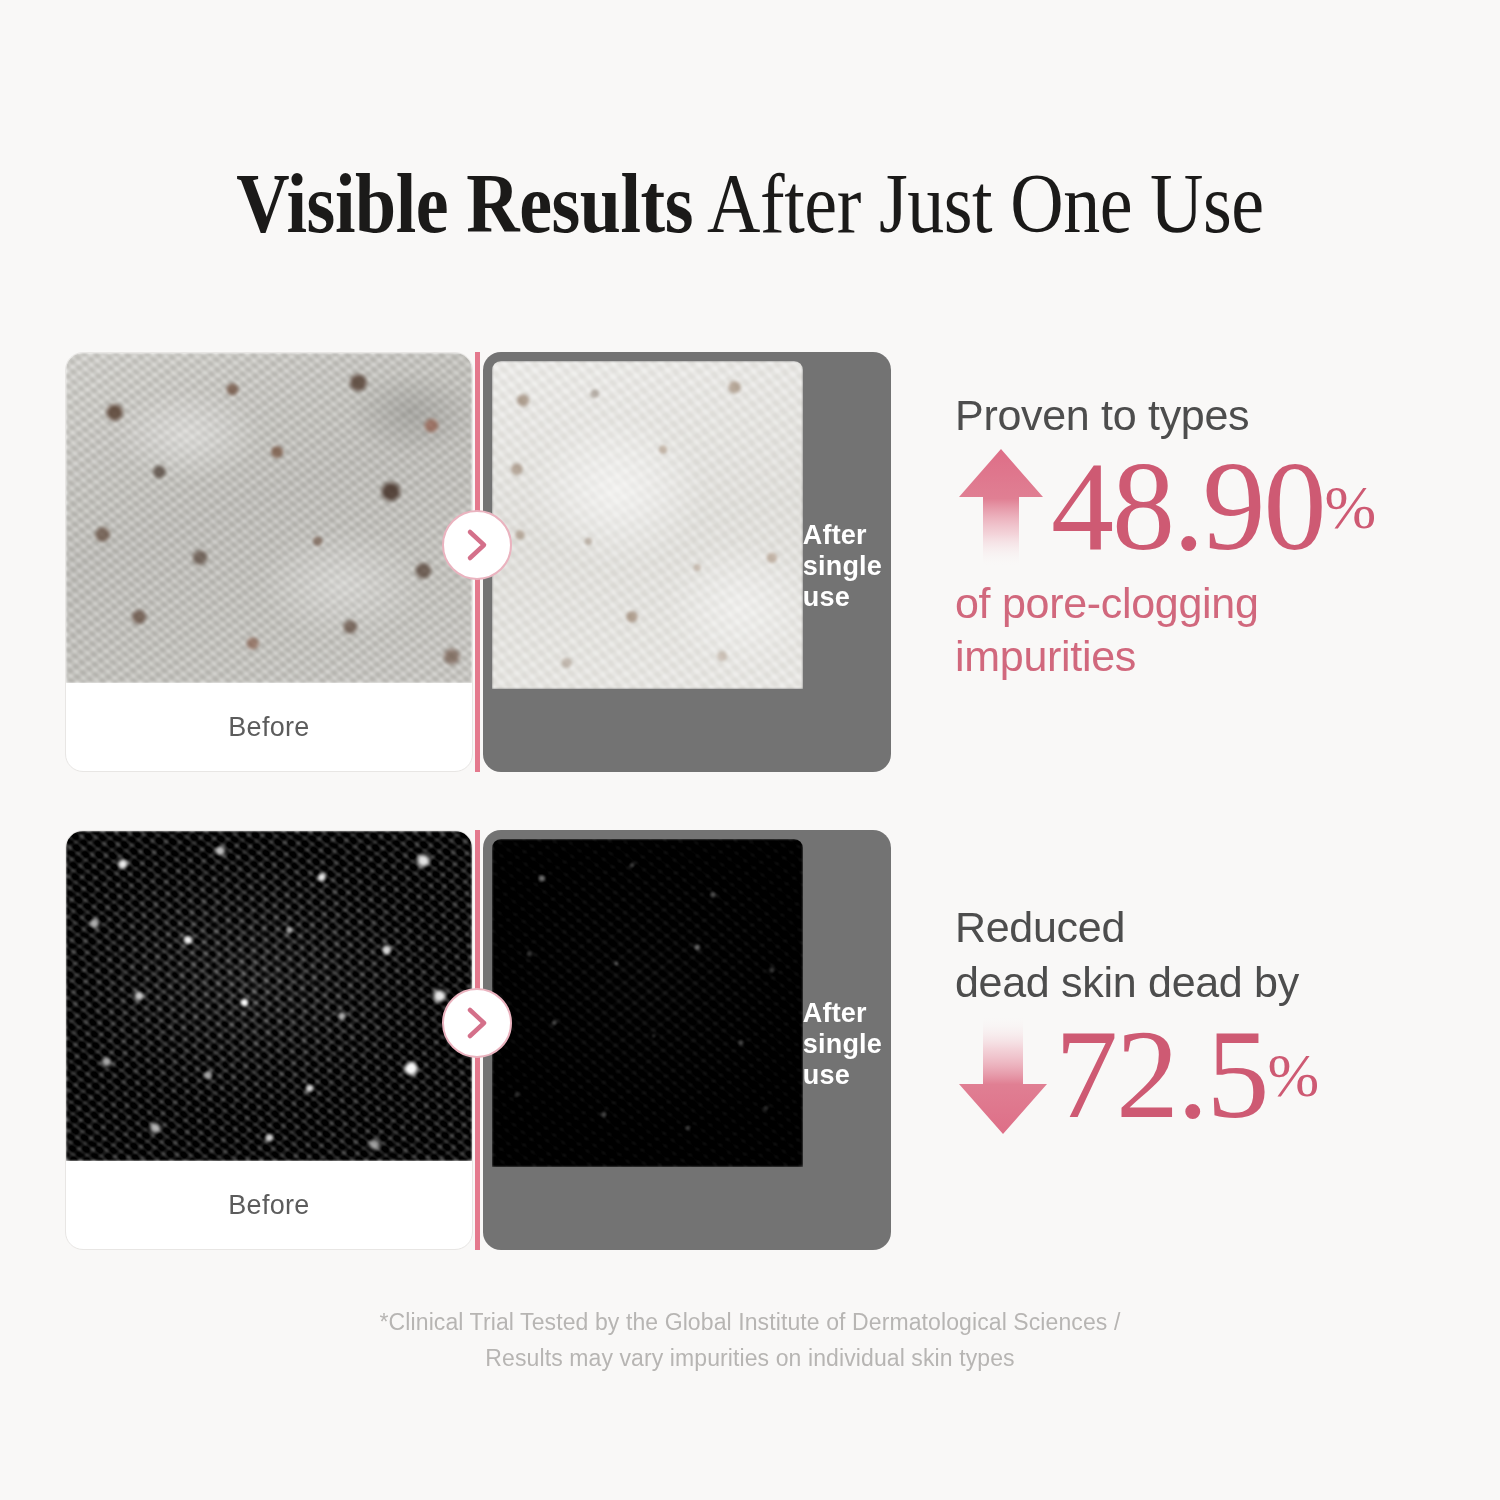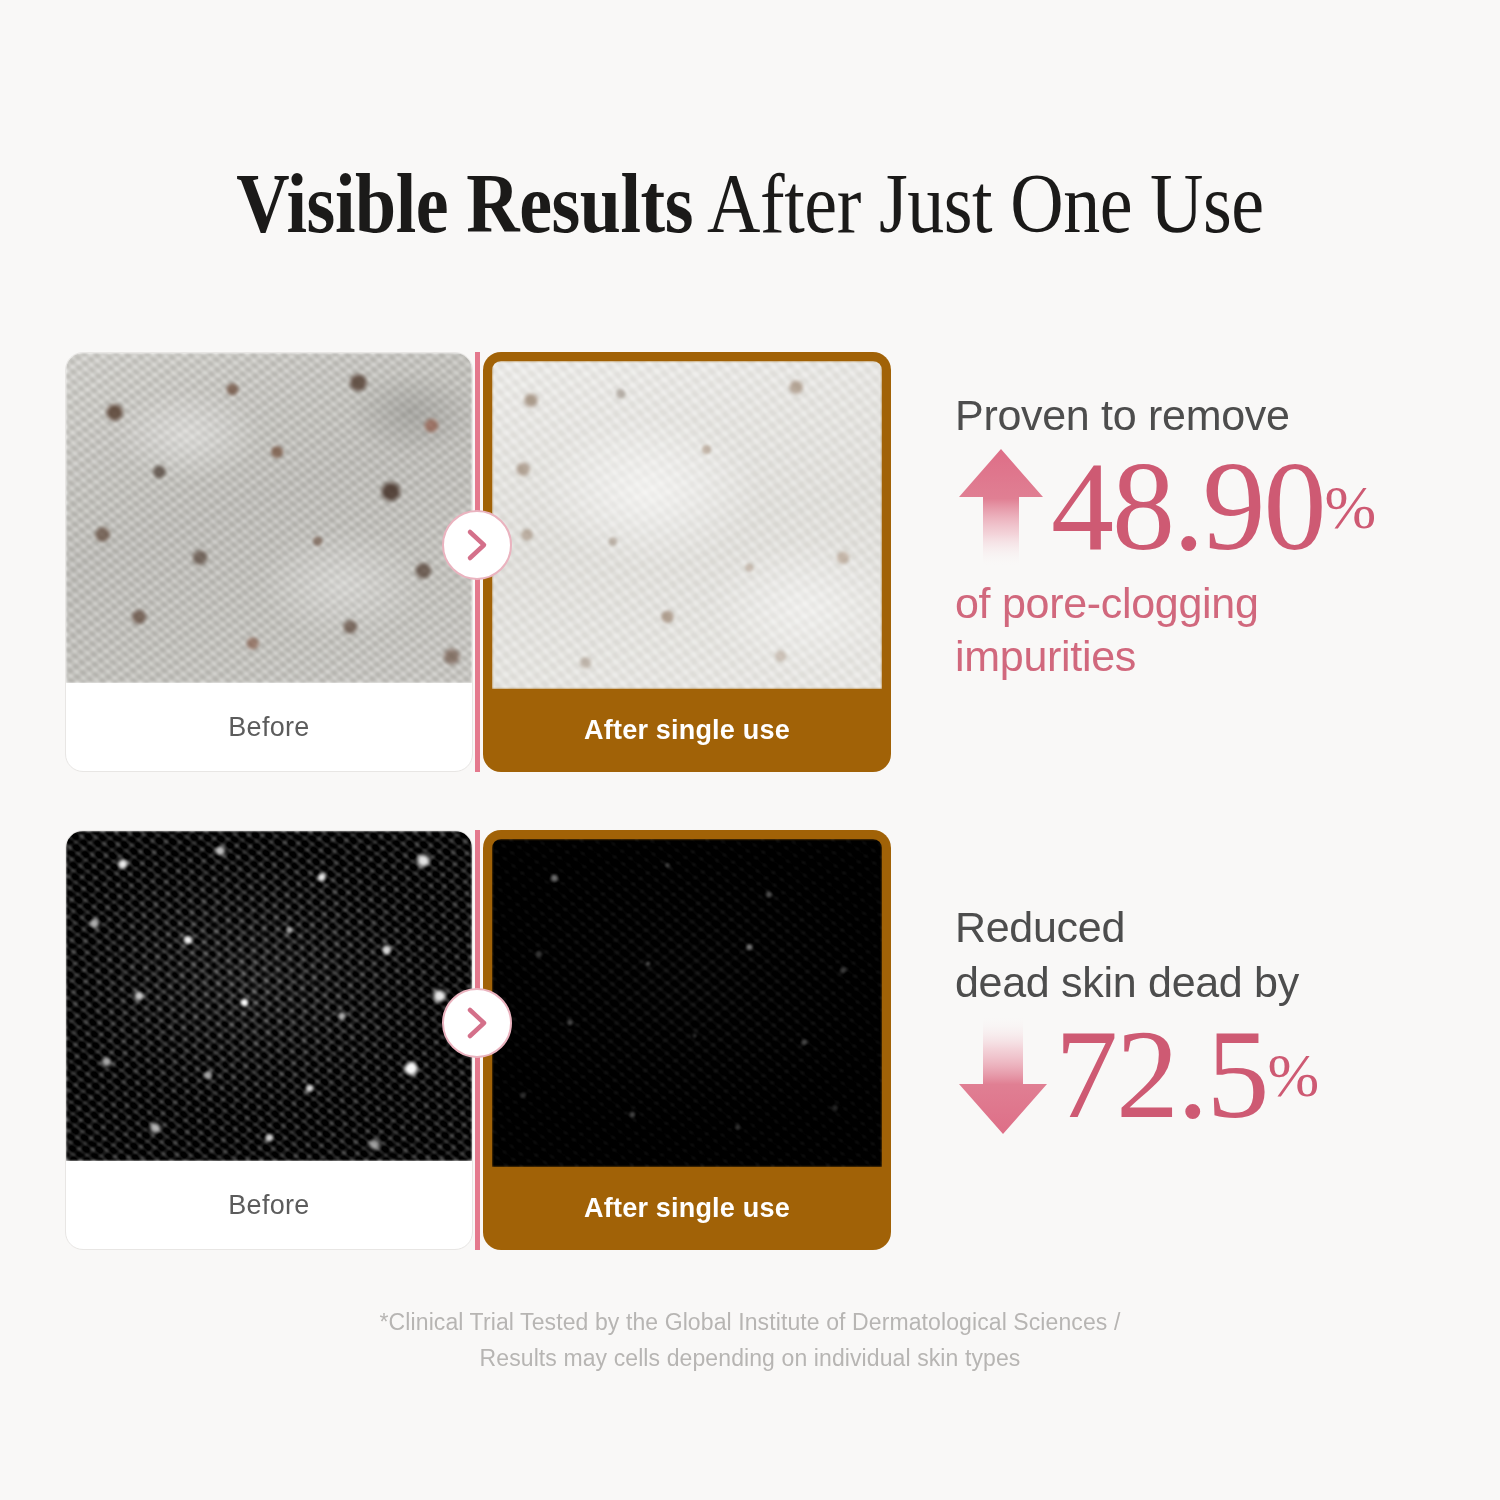--- a/index.html
+++ b/index.html
@@ -73,24 +73,23 @@
     align-items: center;
     justify-content: center;
     font-size: 27px;
     color: #5c5c5c;
     letter-spacing: 0.3px;
   }
 
   
   .card-after {
     left: 418px;
-    background: #a16207;
+    background: #737373;
     padding: 9px 9px 0 9px;
     display: flex;
-    flex-direction: column;
   }
   .card-after .img {
     height: 328px;
     width: 100%;
     position: relative;
     overflow: hidden;
     border-radius: 9px 9px 0 0;
   }
   .card-after .label {
     flex: 1;
@@ -355,21 +354,21 @@
 
   <div class="connector-line"></div>
   <div class="chevron-bubble">
     <svg width="30" height="34" viewBox="0 0 30 34" fill="none" aria-hidden="true">
       <path d="M8 4 L22 17 L8 30" stroke="#d4708a" stroke-width="4.5" stroke-linecap="round" stroke-linejoin="round" fill="none"></path>
     </svg>
   </div>
 </div>
 
 <div class="stat" id="stat-0">
-  <div class="stat-lead">Proven to remove</div>
+  <div class="stat-lead">Proven to types</div>
   <div class="stat-figure">
     <div class="arrow-wrap">
       <svg viewBox="0 0 92 124" aria-hidden="true">
         <defs>
           <linearGradient id="gradUp" x1="0" y1="0" x2="0" y2="1">
             <stop offset="0%" stop-color="#de6e87" stop-opacity="1"></stop>
             <stop offset="42%" stop-color="#e07f93" stop-opacity="1"></stop>
             <stop offset="72%" stop-color="#eeb4c0" stop-opacity="0.55"></stop>
             <stop offset="100%" stop-color="#f9f8f7" stop-opacity="0"></stop>
           </linearGradient>
@@ -401,13 +400,13 @@
         <path d="M48 122 L92 72 L68 72 L68 4 L28 4 L28 72 L4 72 Z" fill="url(#gradDown)"></path>
       </svg>
     </div>
     <span class="stat-number">72.5</span>
       <span class="stat-pct">%</span>
   </div>
   <div class="stat-trail"></div>
 </div>
 
 <div class="footnote">*Clinical Trial Tested by the Global Institute of Dermatological Sciences /
-Results may cells depending on individual skin types</div>
+Results may vary impurities on individual skin types</div>
 
 </body></html>

